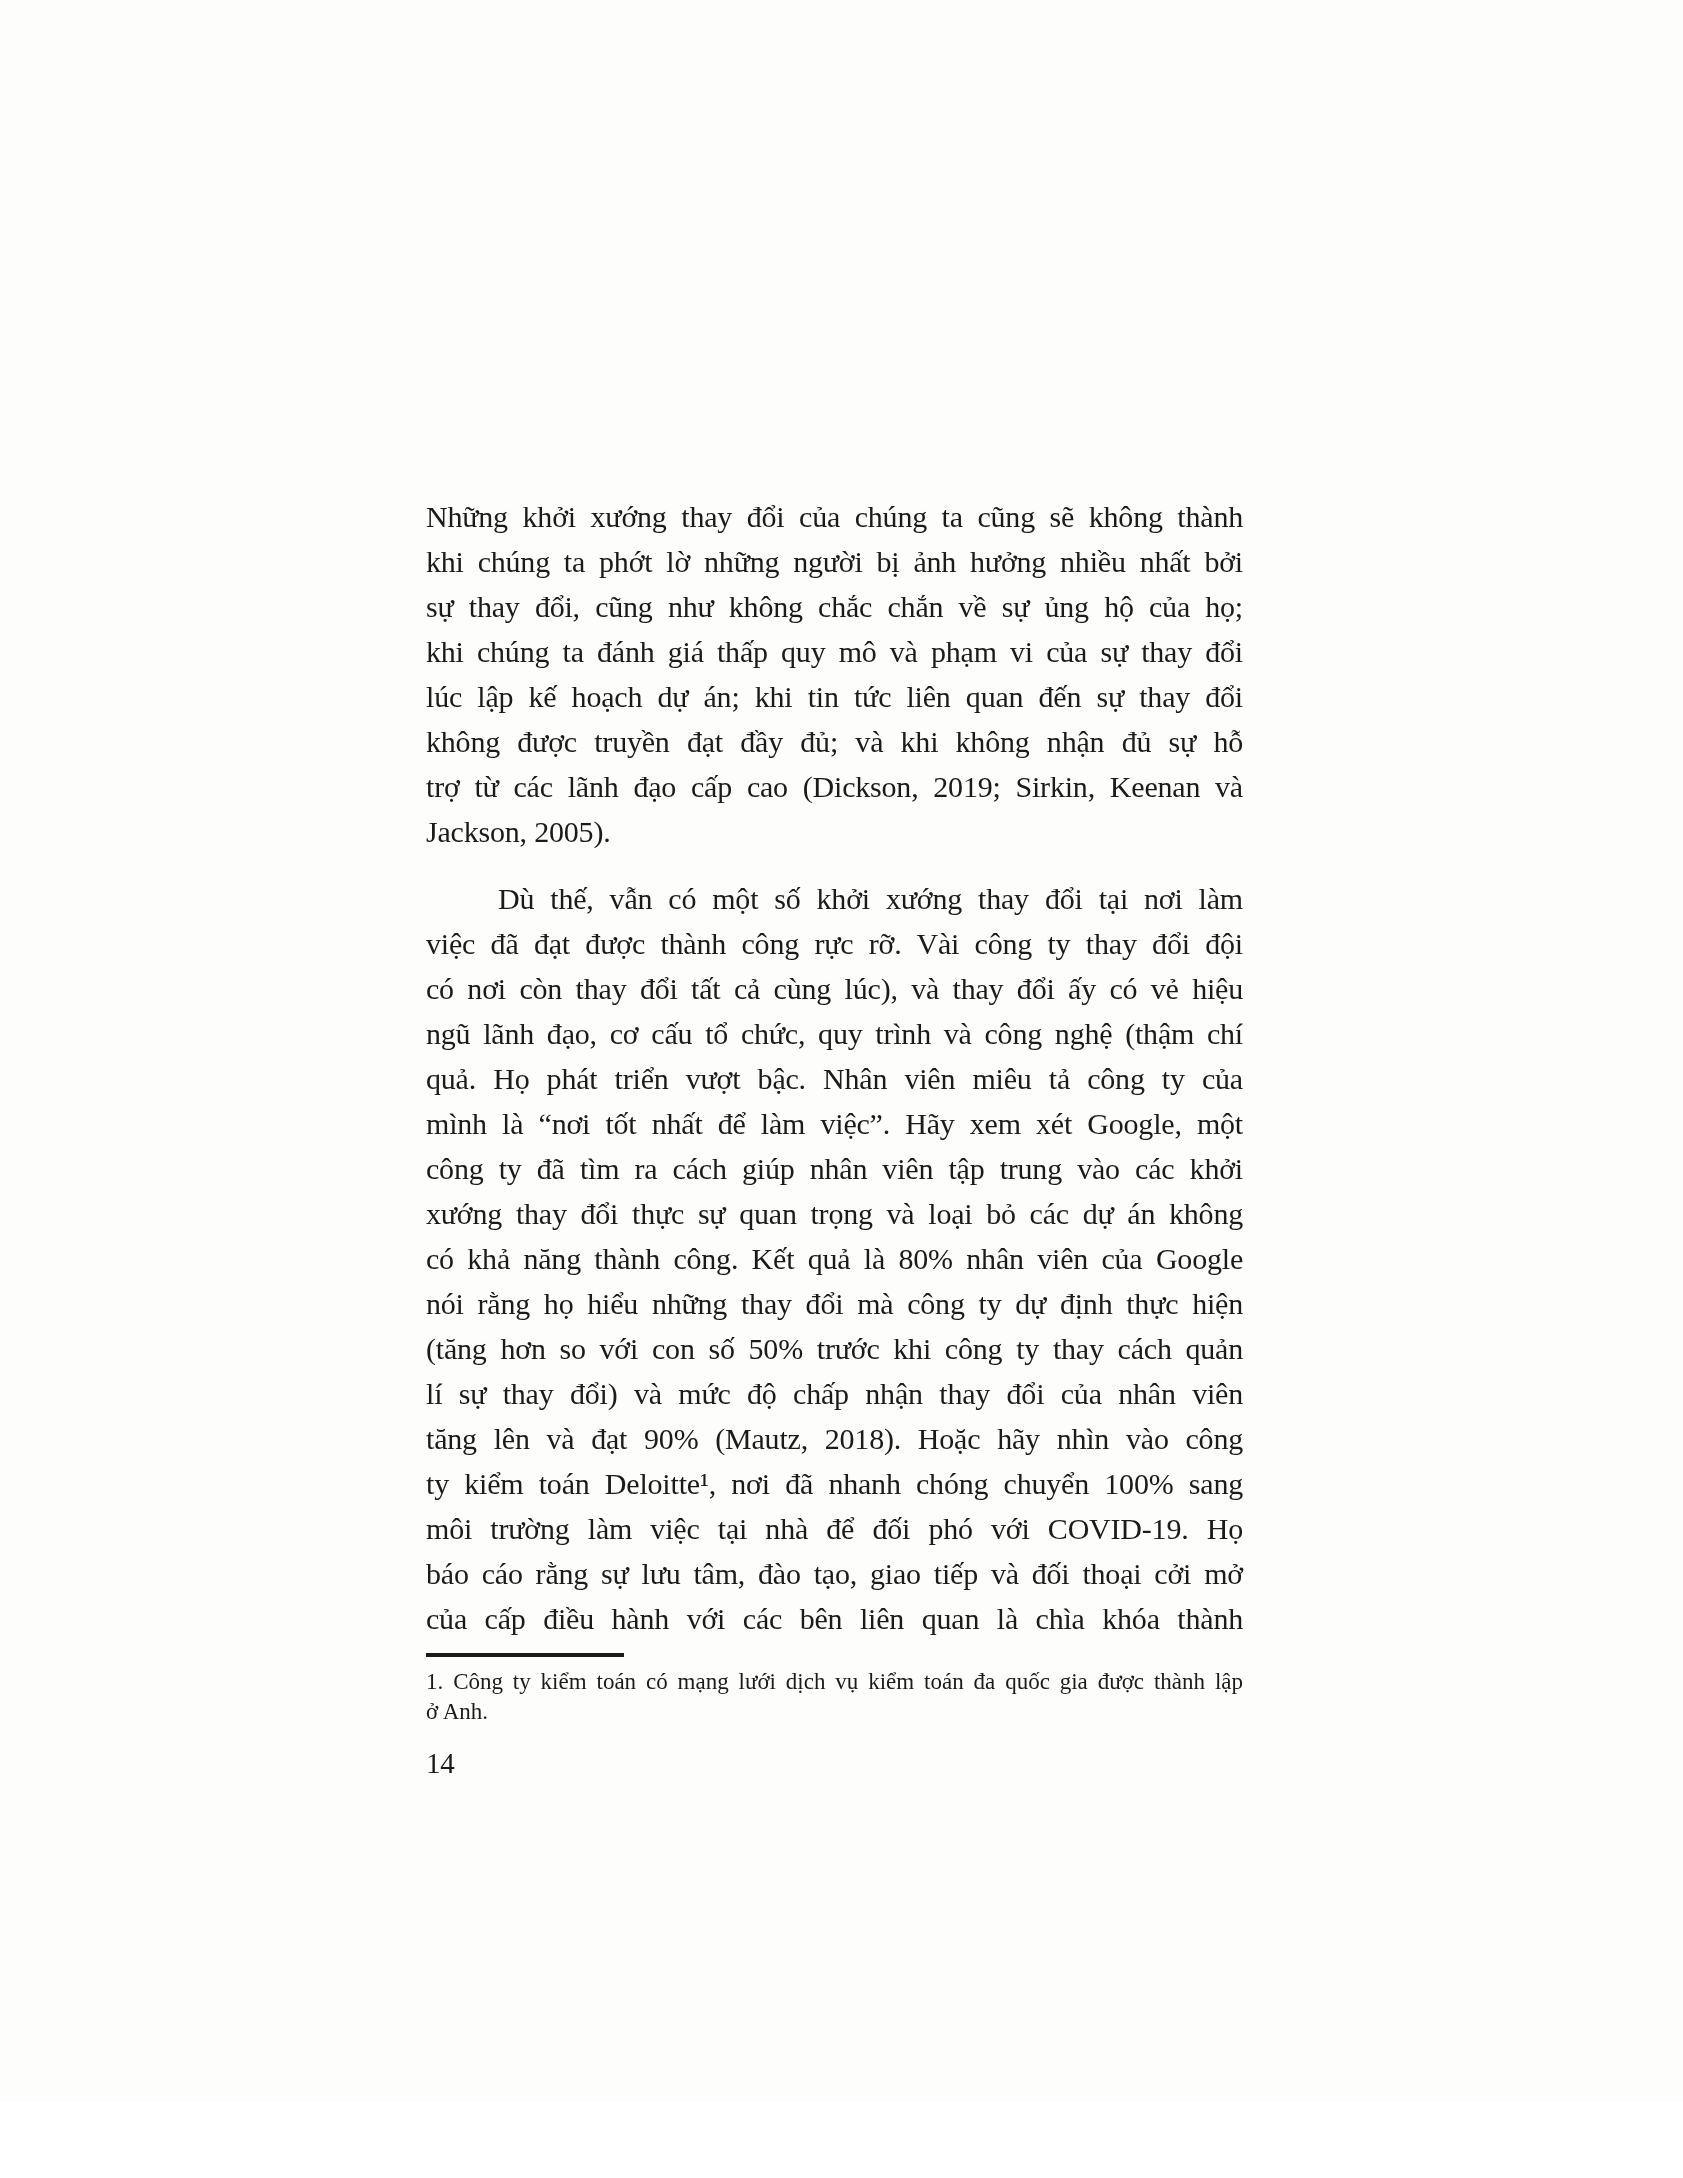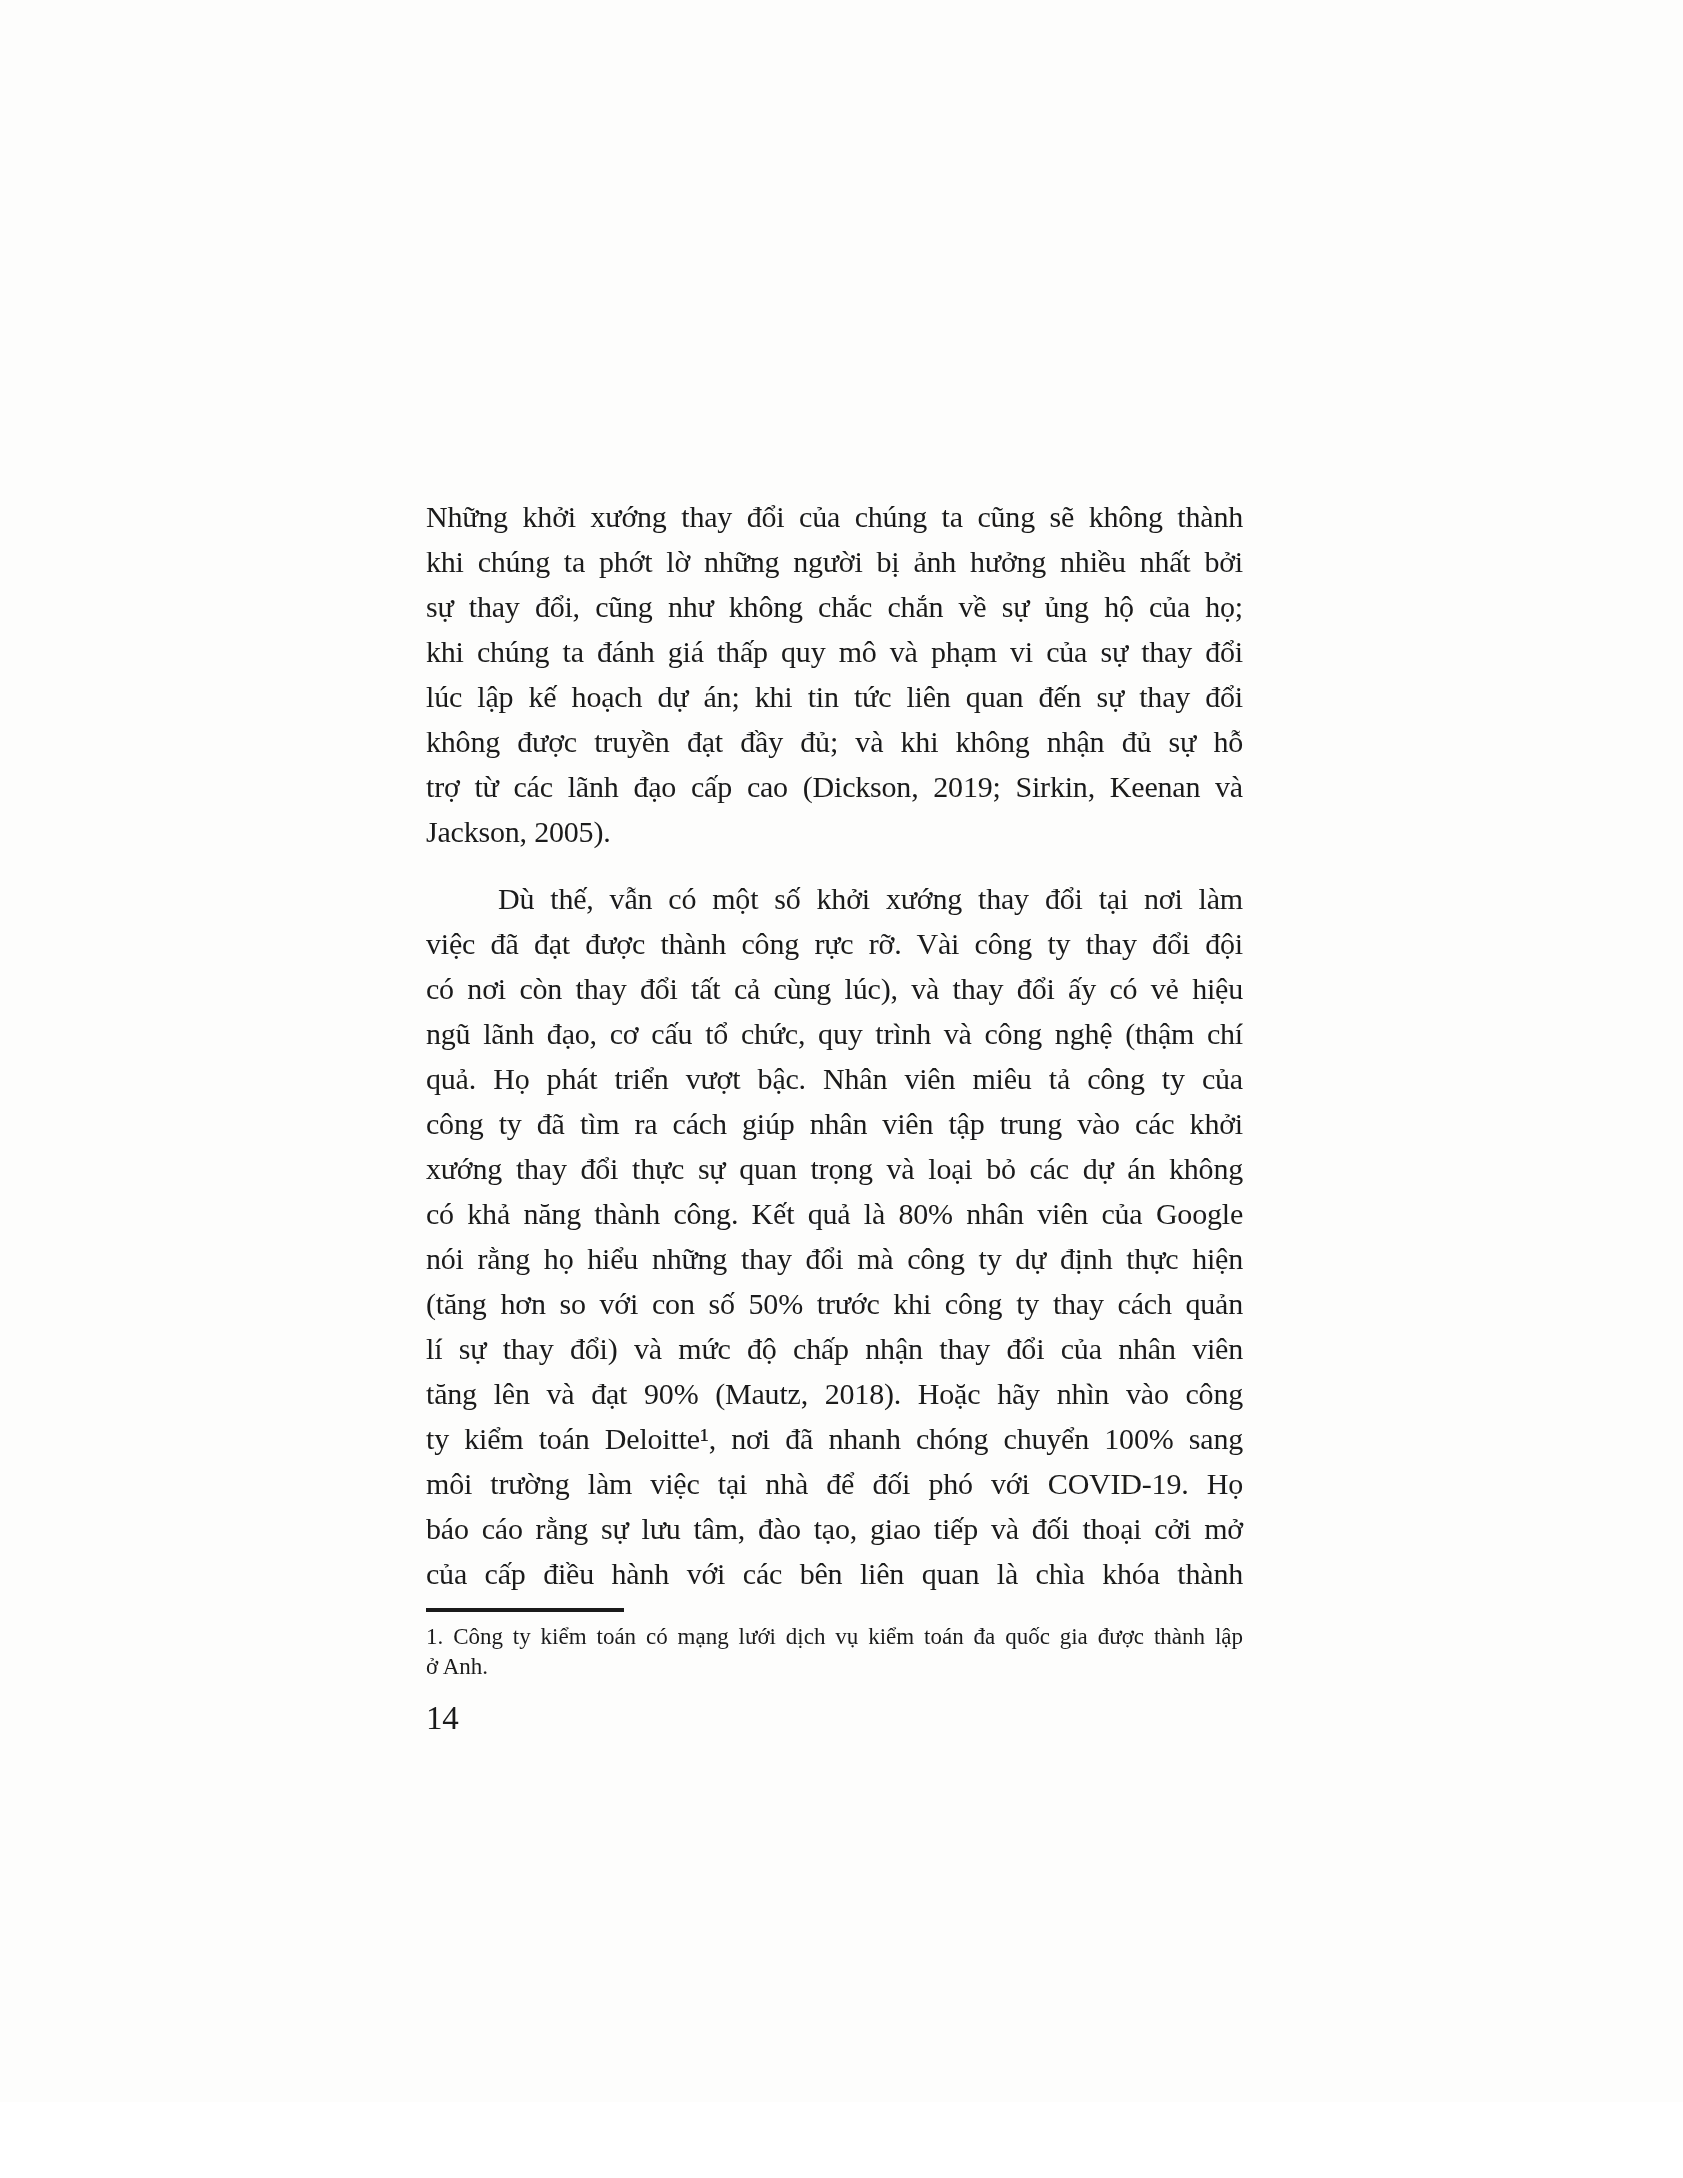--- a/index.html
+++ b/index.html
@@ -50,21 +50,21 @@
     font-size: 23px;
     line-height: 30px;
     letter-spacing: 0;
   }
   .footnote .bodyline.flush {
     text-align: right;
     text-align-last: left;
   }
   .page-number {
     margin-top: 16px;
-    font-size: 33px;
+    font-size: 29px;
     line-height: 40px;
     text-align: left;
   }
 </style>
 </head>
 <body>
 
 <div class="page">
   <div class="text-column">
 
@@ -78,20 +78,21 @@
       <div class="bodyline">trợ từ các lãnh đạo cấp cao (Dickson, 2019; Sirkin, Keenan và</div>
       <div class="bodyline flush">Jackson, 2005).</div>
     </div>
 
     <div class="para-2">
       <div class="bodyline">Dù thế, vẫn có một số khởi xướng thay đổi tại nơi làm</div>
       <div class="bodyline">việc đã đạt được thành công rực rỡ. Vài công ty thay đổi đội</div>
       <div class="bodyline">có nơi còn thay đổi tất cả cùng lúc), và thay đổi ấy có vẻ hiệu</div>
       <div class="bodyline">ngũ lãnh đạo, cơ cấu tổ chức, quy trình và công nghệ (thậm chí</div>
       <div class="bodyline">quả. Họ phát triển vượt bậc. Nhân viên miêu tả công ty của</div>
+      <div class="bodyline">mình là “nơi tốt nhất để làm việc”. Hãy xem xét Google, một</div>
       <div class="bodyline">công ty đã tìm ra cách giúp nhân viên tập trung vào các khởi</div>
       <div class="bodyline">xướng thay đổi thực sự quan trọng và loại bỏ các dự án không</div>
       <div class="bodyline">có khả năng thành công. Kết quả là 80% nhân viên của Google</div>
       <div class="bodyline">nói rằng họ hiểu những thay đổi mà công ty dự định thực hiện</div>
       <div class="bodyline">(tăng hơn so với con số 50% trước khi công ty thay cách quản</div>
       <div class="bodyline">lí sự thay đổi) và mức độ chấp nhận thay đổi của nhân viên</div>
       <div class="bodyline">tăng lên và đạt 90% (Mautz, 2018). Hoặc hãy nhìn vào công</div>
       <div class="bodyline">ty kiểm toán Deloitte¹, nơi đã nhanh chóng chuyển 100% sang</div>
       <div class="bodyline">môi trường làm việc tại nhà để đối phó với COVID-19. Họ</div>
       <div class="bodyline">báo cáo rằng sự lưu tâm, đào tạo, giao tiếp và đối thoại cởi mở</div>

